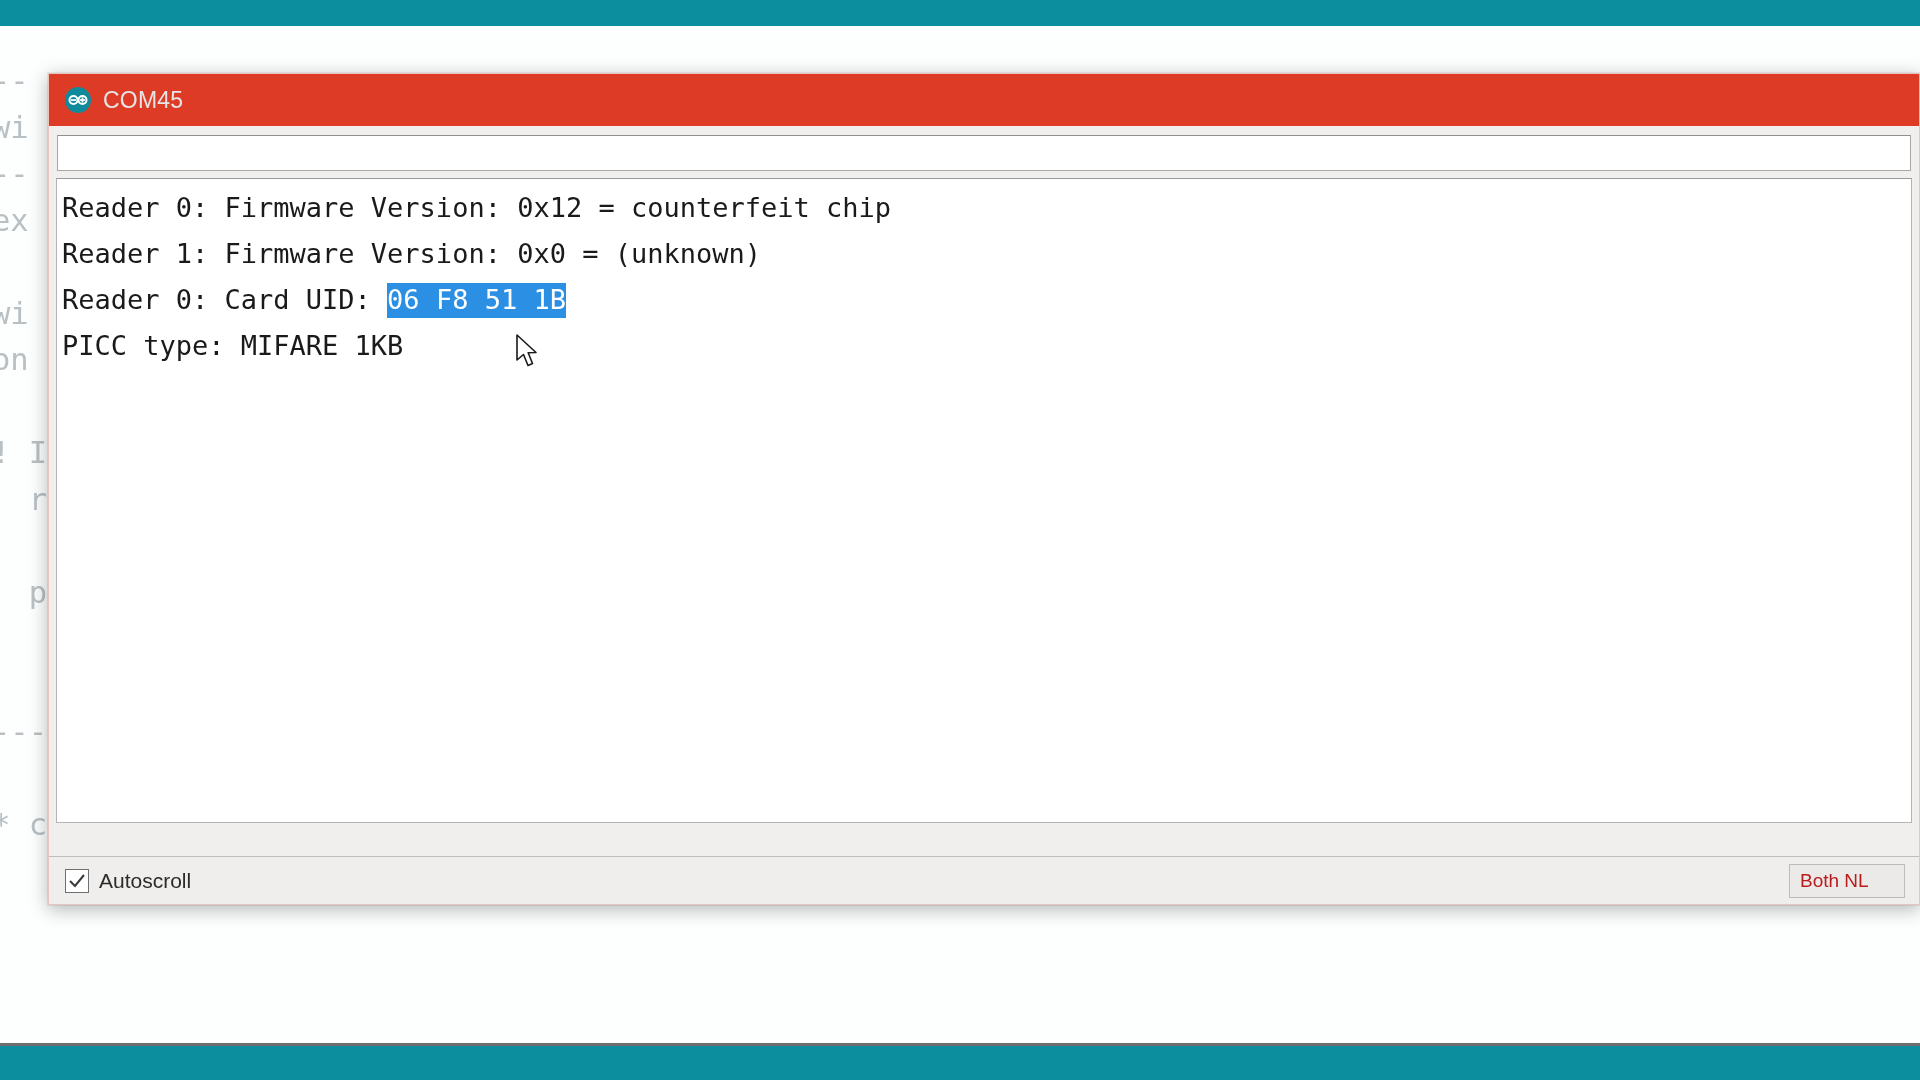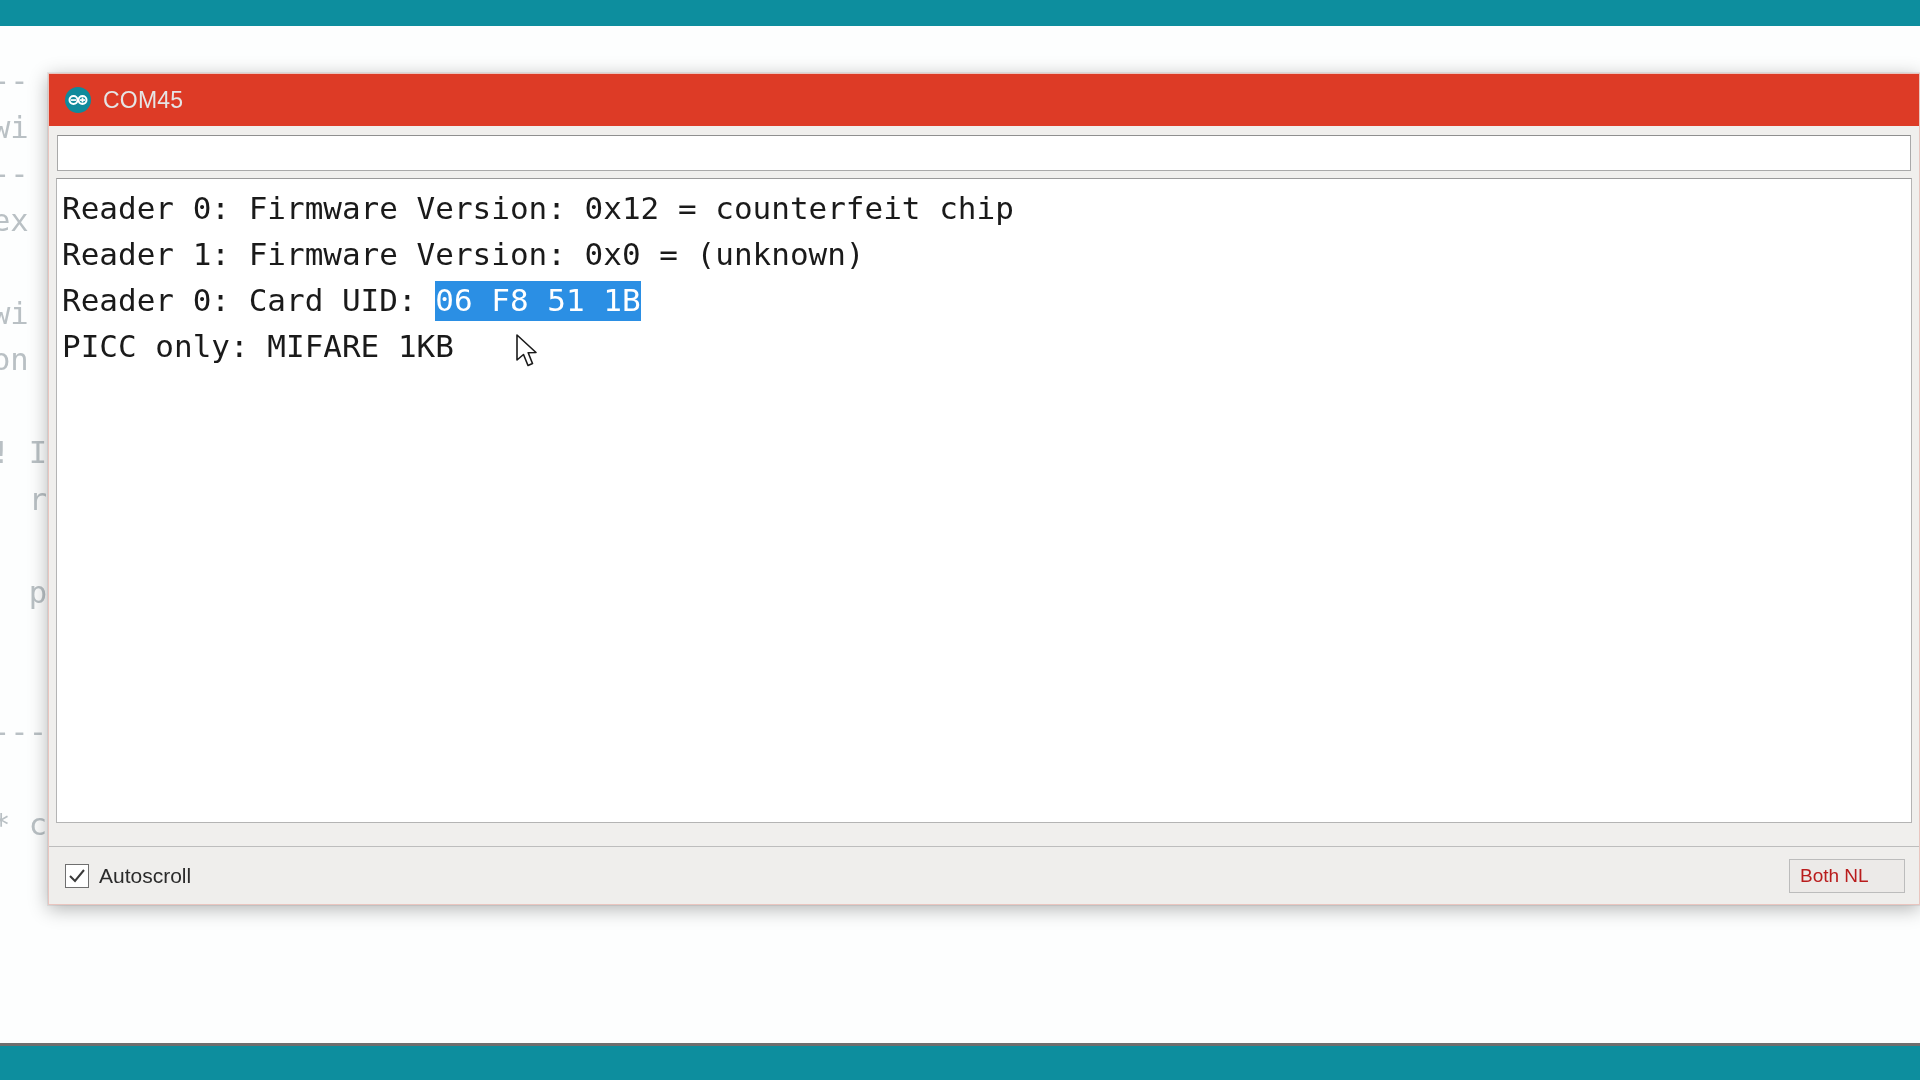--- a/index.html
+++ b/index.html
@@ -120,37 +120,37 @@
     border: 1px solid #b4b4b4;
     border-top: 1px solid #9a9a9a;
     box-sizing: border-box;
     overflow: hidden;
   }
   .sm-console-text {
     position: absolute;
     left: 5px;
     top: 6px;
     font-family: "DejaVu Sans Mono", "Liberation Mono", monospace;
-    font-size: 31px;
+    font-size: 27px;
     line-height: 46px;
     color: #1a1a1a;
     white-space: pre;
   }
   .sel {
     background: #2b8fe4;
     color: #ffffff;
     padding: 1px 0 3px 0;
   }
 
   .sm-statusbar {
     position: absolute;
     left: 0;
     bottom: 0;
     width: 100%;
-    height: 58px;
+    height: 48px;
     background: #efeeec;
     border-top: 1px solid #bdbdbd;
     display: flex;
     align-items: center;
     justify-content: space-between;
     padding: 0 14px 0 16px;
     box-sizing: border-box;
   }
   .autoscroll-wrap {
     display: flex;
@@ -240,21 +240,21 @@
         </svg>
       </span>
       <span class="sm-title">COM45</span>
     </div>
 
     <div class="sm-inputrow">
       <input class="sm-input" type="text" placeholder="" style="">
     </div>
 
     <div class="sm-console">
-      <div class="sm-console-text" id="console-text"><div>Reader 0: Firmware Version: 0x12 = counterfeit chip</div><div>Reader 1: Firmware Version: 0x0 = (unknown)</div><div>Reader 0: Card UID: <span class="sel">06 F8 51 1B</span></div><div>PICC only: MIFARE 1KB</div></div>
+      <div class="sm-console-text" id="console-text"><div>Reader 0: Firmware Version: 0x12 = counterfeit chip</div><div>Reader 1: Firmware Version: 0x0 = (unknown)</div><div>Reader 0: Card UID: <span class="sel">06 F8 51 1B</span></div><div>PICC type: MIFARE 1KB</div></div>
     </div>
 
     <div class="sm-statusbar">
       <div class="autoscroll-wrap">
         <span class="checkbox">
           <svg width="16" height="14" viewBox="0 0 16 14">
             <polyline points="1,7 6,12 15,1" fill="none" stroke="#3a3a3a" stroke-width="2"></polyline>
           </svg>
         </span>
         <span class="autoscroll-label">Autoscroll</span>

